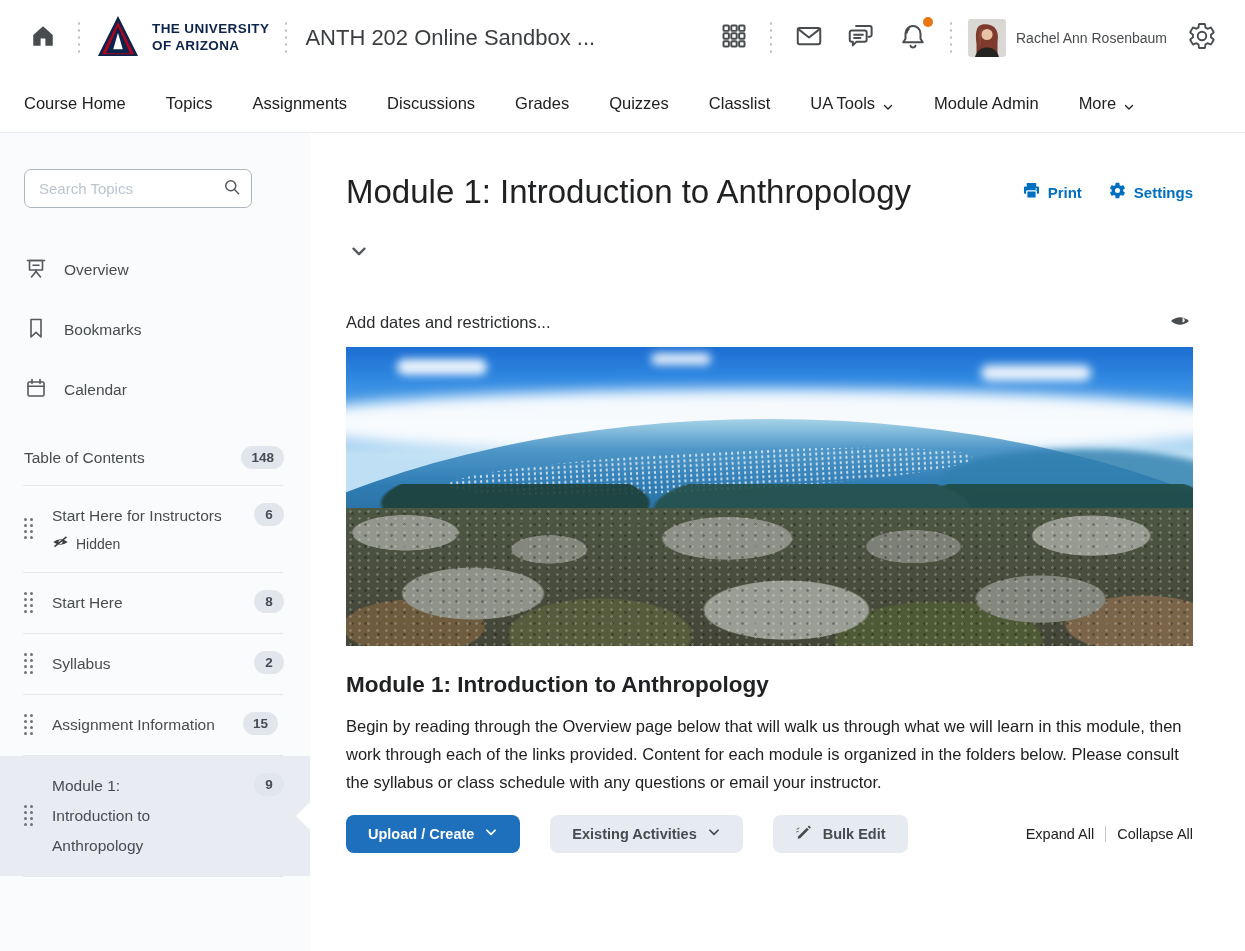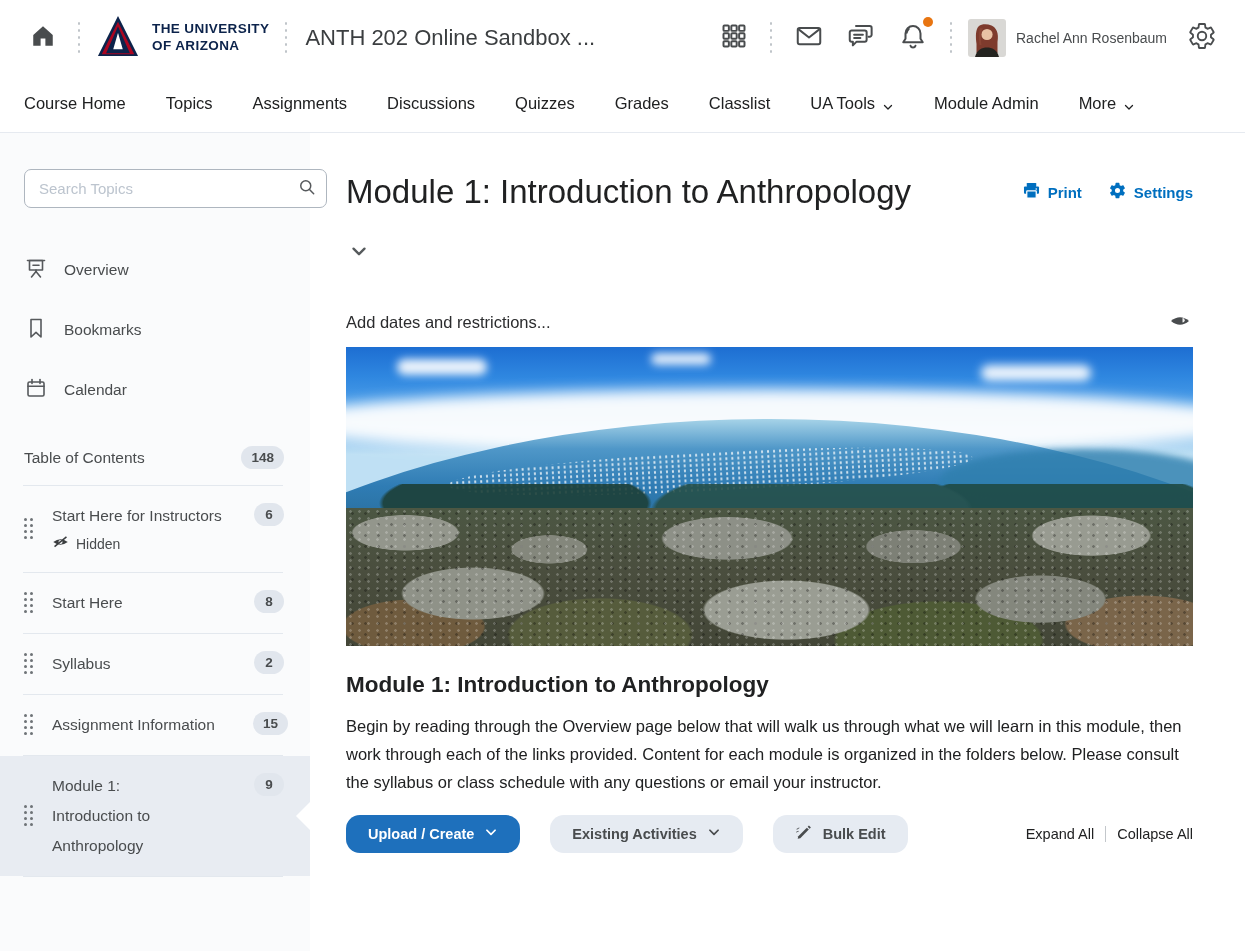--- a/index.html
+++ b/index.html
@@ -23,21 +23,21 @@
   .navbar { height:58px; display:flex; align-items:center; padding:0 4px; border-bottom:1px solid #e6eaf0; background:#fff; }
   .nav-item { display:flex; align-items:center; gap:7px; padding:0 20px; font-size:16.5px; color:#202122; cursor:pointer; background:none; border:none; font-family:inherit; height:100%; }
   .chev { width:12px; height:12px; flex:0 0 auto; }
 
   
   .content-row { display:flex; height:818px; }
   .sidebar { width:310px; flex:0 0 310px; background:#fafbfc; position:relative; }
   main { flex:1; background:#fff; padding:36px 52px 0 36px; }
 
   
-  .searchbox { position:relative; width:303px; margin:36px 4px 0 24px; }
+  .searchbox { position:relative; width:228px; margin:36px 4px 0 24px; }
   .searchbox input { width:100%; height:39px; border:1px solid #aeb6bf; border-radius:7px; background:#fff; padding:0 40px 0 14px; font-size:15px; font-family:inherit; color:#3b3e40; }
   .searchbox input::placeholder { color:#bcc4ce; }
   .search-btn { position:absolute; right:4px; top:4px; width:32px; height:31px; border:none; background:none; cursor:pointer; color:#56595c; display:flex; align-items:center; justify-content:center; }
   .side-nav { margin-top:32px; }
   .side-link { display:flex; align-items:center; gap:16px; padding:16px 24px; font-size:15.5px; color:#494c4e; cursor:pointer; }
   .side-link svg { color:#56595c; flex:0 0 auto; }
   .toc-head { display:flex; align-items:center; justify-content:space-between; padding:26px 26px 16px 24px; font-size:15.5px; color:#494c4e; cursor:pointer; }
   .pill { background:#e1e6ed; color:#494c4e; font-size:13.5px; font-weight:bold; padding:4px 10px; border-radius:13px; min-width:30px; text-align:center; }
   .toc-div { border-top:1px solid #e3e8ee; margin:0 27px 0 23px; }
   .toc-item { display:grid; grid-template-columns:28px 1fr auto; padding:15px 26px 15px 24px; position:relative; }
@@ -92,21 +92,21 @@
       linear-gradient(180deg,#4c5743 0%,#4a4e3e 45%,#434637 100%); }
   .ph-fg::after { content:""; position:absolute; inset:0;
     background-image:radial-gradient(circle, rgba(255,255,255,.22) 0 1px, transparent 1.6px),
                      radial-gradient(circle, rgba(0,0,0,.28) 0 1px, transparent 1.6px);
     background-size:9px 7px,13px 11px; }
 
   
   h2 { margin-top:26px; font-size:22.5px; font-weight:bold; color:#202122; }
   .body-text { margin-top:14px; font-size:16.5px; line-height:28px; color:#202122; max-width:847px; }
   .btn-row { margin-top:19px; display:flex; align-items:center; width:847px; }
-  .btn { height:38px; border:none; border-radius:14px; font-family:inherit; font-size:14.5px; font-weight:bold; cursor:pointer; display:flex; align-items:center; gap:10px; padding:0 22px; }
+  .btn { height:38px; border:none; border-radius:8px; font-family:inherit; font-size:14.5px; font-weight:bold; cursor:pointer; display:flex; align-items:center; gap:10px; padding:0 22px; }
   .btn-primary { background:#1e70bc; color:#fff; margin-right:30px; }
   .btn-subtle { background:#e6ebf2; color:#494c4e; margin-right:30px; }
   .expand-group { margin-left:auto; display:flex; align-items:flex-end; font-size:14.5px; color:#202122; }
   .expand-group .sep { width:1px; height:16px; background:#c3c7cb; margin:0 11px; }
   .text-link { background:none; border:none; font-family:inherit; font-size:14.5px; color:#202122; cursor:pointer; }
 </style>
 </head>
 <body>
 
 <div class="page">
@@ -212,24 +212,24 @@
     <button class="nav-item">
         <span>Topics</span>
       </button>
     <button class="nav-item">
         <span>Assignments</span>
       </button>
     <button class="nav-item">
         <span>Discussions</span>
       </button>
     <button class="nav-item">
+        <span>Grades</span>
+      </button>
+    <button class="nav-item">
         <span>Quizzes</span>
-      </button>
-    <button class="nav-item">
-        <span>Grades</span>
       </button>
     <button class="nav-item">
         <span>Classlist</span>
       </button>
     <button class="nav-item">
       <span>UA Tools</span>
       <span class="chev"><svg width="12" height="12" viewBox="0 0 24 24" fill="none" stroke="#202122" stroke-width="2.6" stroke-linecap="round" stroke-linejoin="round">
             <polyline points="5,9 12,16 19,9"></polyline>
           </svg></span>
     </button>
@@ -365,21 +365,21 @@
             <i></i>
             <i></i>
             <i></i>
             <i></i>
             <i></i>
             <i></i>
             <i></i>
             <i></i>
           </span>
         <div class="toc-label">Assignment Information</div>
-        <span class="pill" style="position:absolute; right:22px; top:15px;">15</span>
+        <span class="pill" style="position:absolute; right:32px; top:15px;">15</span>
       </div>
       <div class="toc-div"></div>
 
       <div class="toc-item selected" style="padding-right:70px;">
         <span class="drag">
             <i></i>
             <i></i>
             <i></i>
             <i></i>
             <i></i>

